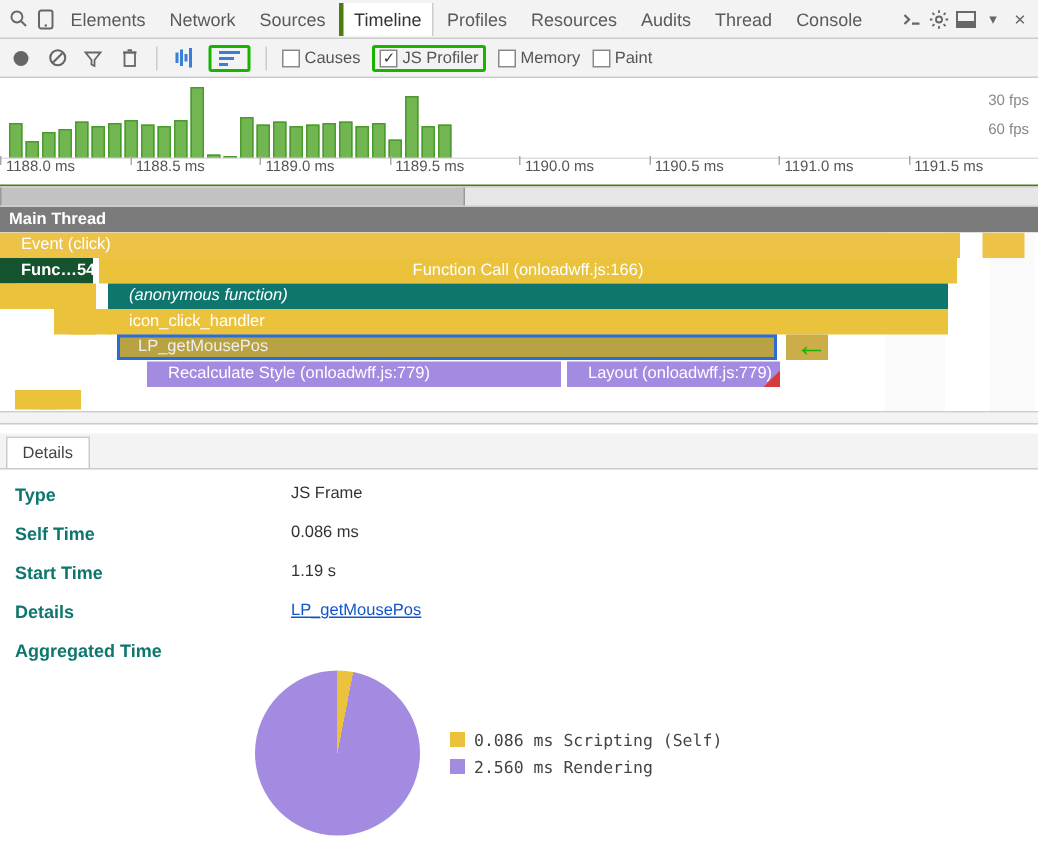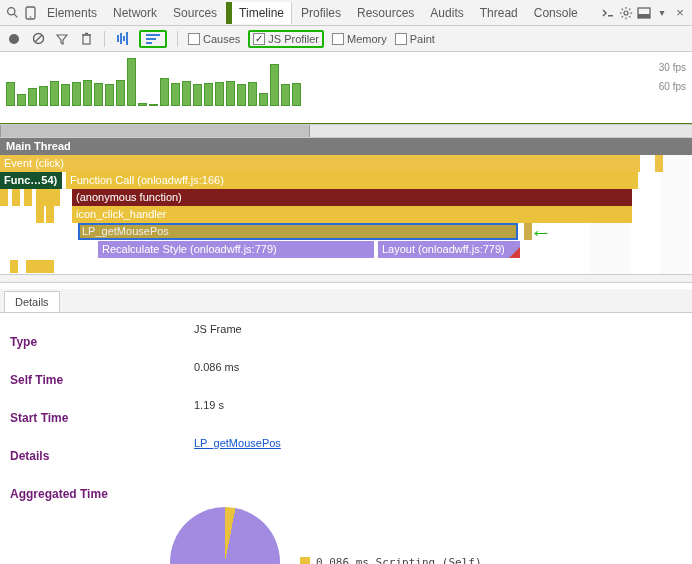--- a/index.html
+++ b/index.html
@@ -24,21 +24,21 @@
     white-space: nowrap;
   }
   .tabbar .tab {
     padding: 4px 7px;
     font-size: 12px;
     color: #5a5a5a;
     cursor: default;
   }
   .tabbar .tab.active {
     background: #fff;
-    border-left: 6px solid #4d7c0f;
+    border-left: 3px solid #4d7c0f;
     border-right: 1px solid #ccc;
     color: #333;
   }
   .tabbar .spacer { flex: 1; }
   .tabbar .icon { width: 16px; height: 16px; display: inline-flex; align-items:center; justify-content:center; color:#666; }
   svg { display: block; }
   
   .toolbar {
     display: flex;
     align-items: center;
@@ -73,31 +73,31 @@
   }
   .ruler span { flex:1; padding-left:4px; position:relative; }
   .ruler span::before { content:""; position:absolute; left:0; top:-2px; width:1px; height:6px; background:#aaa; }
   .range { height:14px; background:#e6e6e6; border-top:1px solid #ccc; border-bottom:1px solid #ccc; position:relative; }
   .range-handle { position:absolute; left:0; width: 310px; top:0; bottom:0; background:#c2c2c2; border-left:1px solid #999; border-right:1px solid #999; }
   
   .mainthread {
     background:#7b7b7b; color:#fff; font-weight:bold; font-size:11px; padding:2px 6px; height:17px;
   }
   .flame { position:relative; height:120px; background:#fff; border-bottom:1px solid #ccc; overflow:hidden; }
-  .frow { position:absolute; height:17px; color:#fff; font-size:11px; line-height:17px; padding:0 4px; overflow:hidden; white-space:nowrap; text-overflow: clip; }
+  .frow { position:absolute; height:17px; color:#fff; font-size:11px; line-height:17px; padding:0 14px; overflow:hidden; white-space:nowrap; text-overflow: clip; }
   .bgstripe { position:absolute; top:0; bottom:0; background:#fafafa; }
   .sel { outline:2px solid #2b6cd6; outline-offset:-2px; }
   .arrow { position:absolute; color:#18b400; font-size:22px; font-weight:bold; }
   .tri-red { position:absolute; width:0; height:0; border-style:solid; border-width:0 0 11px 11px; border-color: transparent transparent #d63c3c transparent; }
   
   .details-tabs { display:flex; align-items:flex-end; background:#f3f3f3; border-bottom:1px solid #ccc; height:24px; padding-left:4px; margin-top:6px; }
   .details-tabs .dtab { padding:4px 10px; font-size:11px; background:#fff; border:1px solid #ccc; border-bottom:none; color:#444; }
   .props { padding: 4px 0; }
   .prow { display:flex; padding:6px 10px; font-size:12px; }
-  .prow .plabel { width:160px; font-weight:bold; color:#701a75;margin-top:12px; }
+  .prow .plabel { width:160px; font-weight:bold; color:#0f766e; }
   .prow .pval { color:#333; font-family: Liberation Sans, sans-serif; font-size:11px;margin-left:24px; }
   .prow .pval.link { color:#1155cc; text-decoration:underline; }
   
   .piewrap { display:flex; align-items:center; gap:20px; padding-left:170px; }
   .pie {
     width:110px; height:110px; border-radius:50%;
     background: conic-gradient(#eac23c 0deg 11deg, #a28be0 11deg 360deg);
   }
   .legend { font-family: Menlo, monospace; font-size:11px; color:#444; }
   .legend div { display:flex; align-items:center; gap:6px; margin:5px 0; }
@@ -244,42 +244,52 @@
     <div class="bar" style="height:24px"></div>
     <div class="bar" style="height:13px"></div>
     <div class="bar" style="height:42px"></div>
     <div class="bar" style="height:22px"></div>
     <div class="bar" style="height:23px"></div>
   </div>
   <div class="ovfps">
     <div>30 fps</div>
     <div>60 fps</div>
   </div>
+  <div class="ruler">
+    <span>1188.0 ms</span>
+    <span>1188.5 ms</span>
+    <span>1189.0 ms</span>
+    <span>1189.5 ms</span>
+    <span>1190.0 ms</span>
+    <span>1190.5 ms</span>
+    <span>1191.0 ms</span>
+    <span>1191.5 ms</span>
+  </div>
 </div>
 <div class="range">
   <div class="range-handle"></div>
 </div>
 
 <div class="mainthread">Main Thread</div>
 
 <div class="flame">
   <div class="bgstripe" style="left:590px; width:40px;"></div>
   <div class="bgstripe" style="left:660px; width:30px;"></div>
 
   <div class="frow" style="left:0; top:0; width:640px; background:#ecc346;">Event (click)</div>
   <div class="frow" style="left:655px; top:0; width:6px; background:#ecc346;"></div>
 
   <div class="frow" style="left:0; top:17px; width:62px; background:#14532d;font-weight:bold;">Func…54)</div>
-  <div class="frow" style="left:66px; top:17px; width:572px; background:#eac23c;">Function Call (onloadwff.js:166)</div>
+  <div class="frow" style="left:66px; top:17px; width:572px; background:#eac23c;text-align:center;">Function Call (onloadwff.js:166)</div>
 
   <div class="frow" style="left:0; top:34px; width:8px; background:#eac23c;"></div>
   <div class="frow" style="left:12px; top:34px; width:8px; background:#eac23c;"></div>
   <div class="frow" style="left:24px; top:34px; width:8px; background:#eac23c;"></div>
   <div class="frow" style="left:36px; top:34px; width:24px; background:#eac23c;"></div>
-  <div class="frow" style="left:72px; top:34px; width:560px; background:#7f1d1d;">(anonymous function)</div>
+  <div class="frow" style="left:72px; top:34px; width:560px; background:#0f766e;font-style:italic;">(anonymous function)</div>
 
   <div class="frow" style="left:36px; top:51px; width:7px; background:#eac23c;"></div>
   <div class="frow" style="left:46px; top:51px; width:7px; background:#eac23c;"></div>
   <div class="frow" style="left:72px; top:51px; width:560px; background:#eac23c;">icon_click_handler</div>
 
   <div class="frow sel" style="left:78px; top:68px; width:440px; background:#b9a241; color:#eee;">LP_getMousePos</div>
   <div class="frow" style="left:524px; top:68px; width:6px; background:#cbae4a;"></div>
 
   <div class="frow" style="left:98px; top:86px; width:276px; background:#a28be0;">Recalculate Style (onloadwff.js:779)</div>
   <div class="frow" style="left:378px; top:86px; width:142px; background:#a28be0;">Layout (onloadwff.js:779)</div>
@@ -316,15 +326,19 @@
   <div class="prow" style="align-items:flex-start;">
     <div class="plabel">Aggregated Time</div>
   </div>
   <div class="piewrap">
     <div class="pie"></div>
     <div class="legend">
       <div>
           <span class="sw" style="background:#eac23c"></span>
           <span>0.086 ms Scripting (Self)</span>
         </div>
+      <div>
+          <span class="sw" style="background:#a28be0"></span>
+          <span>2.560 ms Rendering</span>
+        </div>
     </div>
   </div>
 </div>
 
 </body></html>

